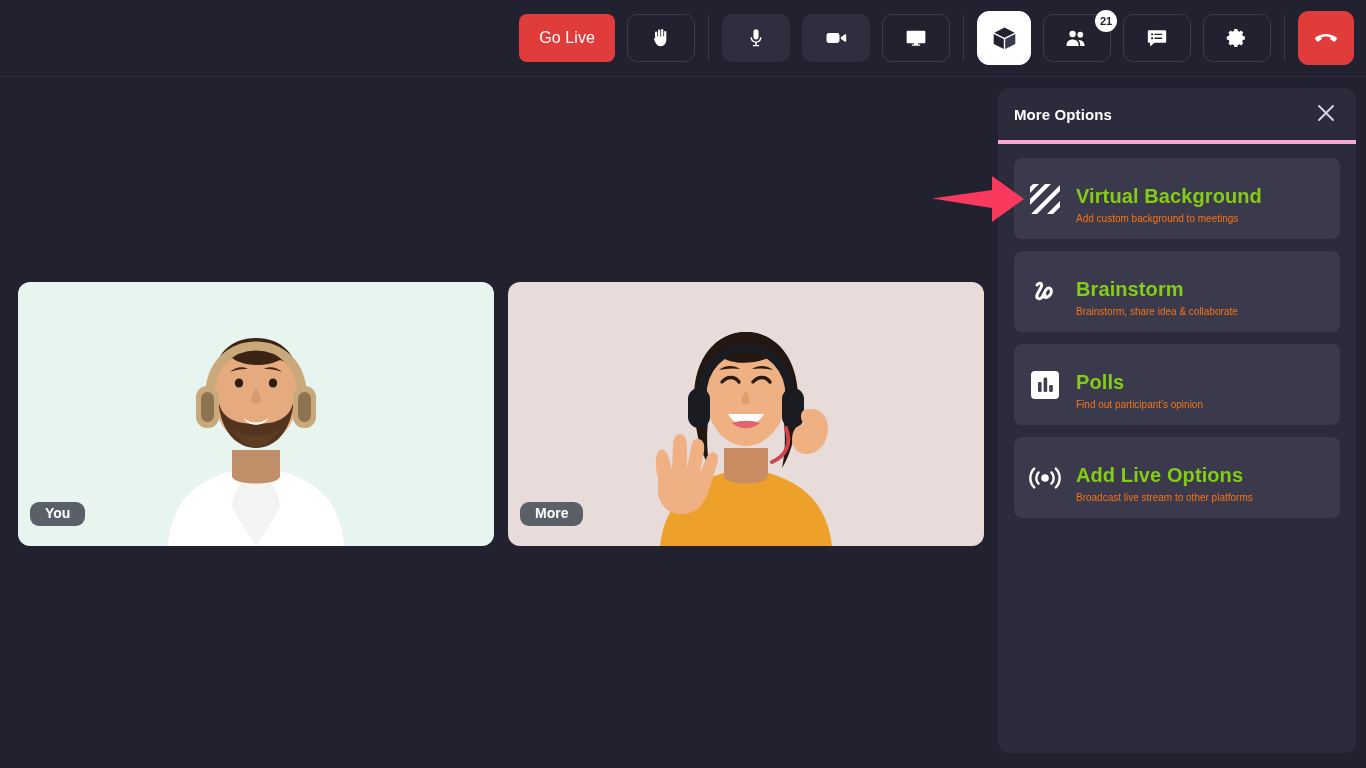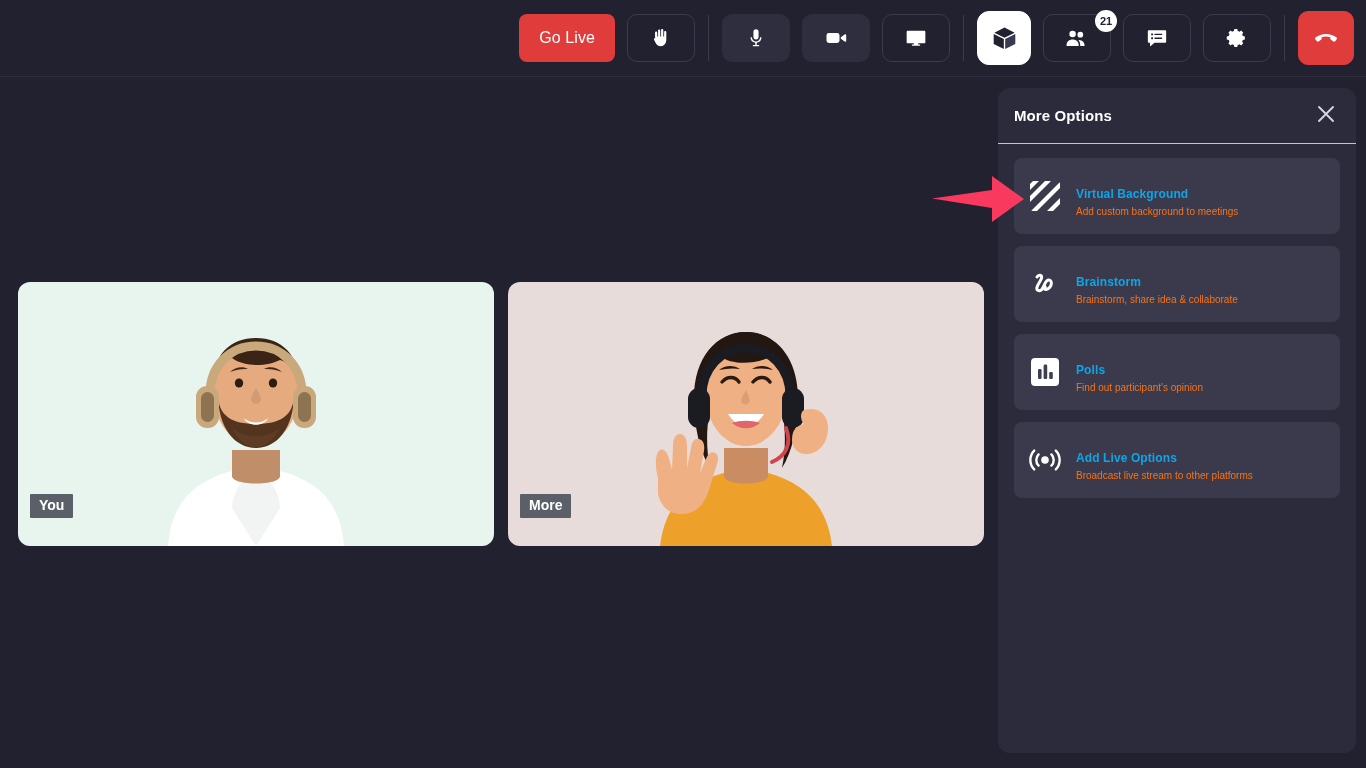--- a/index.html
+++ b/index.html
@@ -134,27 +134,27 @@
     height: 264px;
     border-radius: 12px;
     overflow: hidden;
   }
   .tile.tile-1 { left: 18px; background: #e8f5ef; }
   .tile.tile-2 { left: 508px; background: #e8dcda; }
 
   .tile-name {
     position: absolute;
     left: 12px;
-    bottom: 28px;
+    bottom: 20px;
     background: #5b6068;
     color: #ffffff;
     font-size: 14px;
     font-weight: bold;
-    padding: 3px 9px 4px;
-    border-radius: 1px;
+    padding: 3px 15px 4px;
+    border-radius: 9px;
     line-height: 1.2;
   }
 
   
   .person { position: absolute; bottom: 0; left: 0; width: 100%; height: 100%; }
 
   
   .panel {
     position: absolute;
     top: 88px;
@@ -164,21 +164,21 @@
     background: #2b2b3b;
     border-radius: 12px;
   }
 
   .panel-head {
     height: 56px;
     display: flex;
     align-items: center;
     justify-content: space-between;
     padding: 0 16px 0 16px;
-    border-bottom: 1px solid #f9a8d4;
+    border-bottom: 4px solid #f9a8d4;
   }
   .panel-title {
     color: #ffffff;
     font-size: 15px;
     font-weight: bold;
     letter-spacing: .1px;
   }
   .panel-close {
     width: 28px; height: 28px;
     background: transparent;
@@ -209,22 +209,22 @@
   .opt-icon {
     width: 34px;
     height: 34px;
     flex: none;
     display: flex;
     align-items: center;
     justify-content: center;
   }
   .opt-text { display: flex; flex-direction: column; gap: 3px; min-width: 0; }
   .opt-title {
-    color: #0ea5e9;
-    font-size: 12px;
+    color: #84cc16;
+    font-size: 20px;
     font-weight: bold;
     line-height: 1.25;
     letter-spacing: .1px;
     margin-top: 12px;
   }
   .opt-sub {
     color: #f97316;
     font-size: 10px;
     line-height: 1.3;
   }

